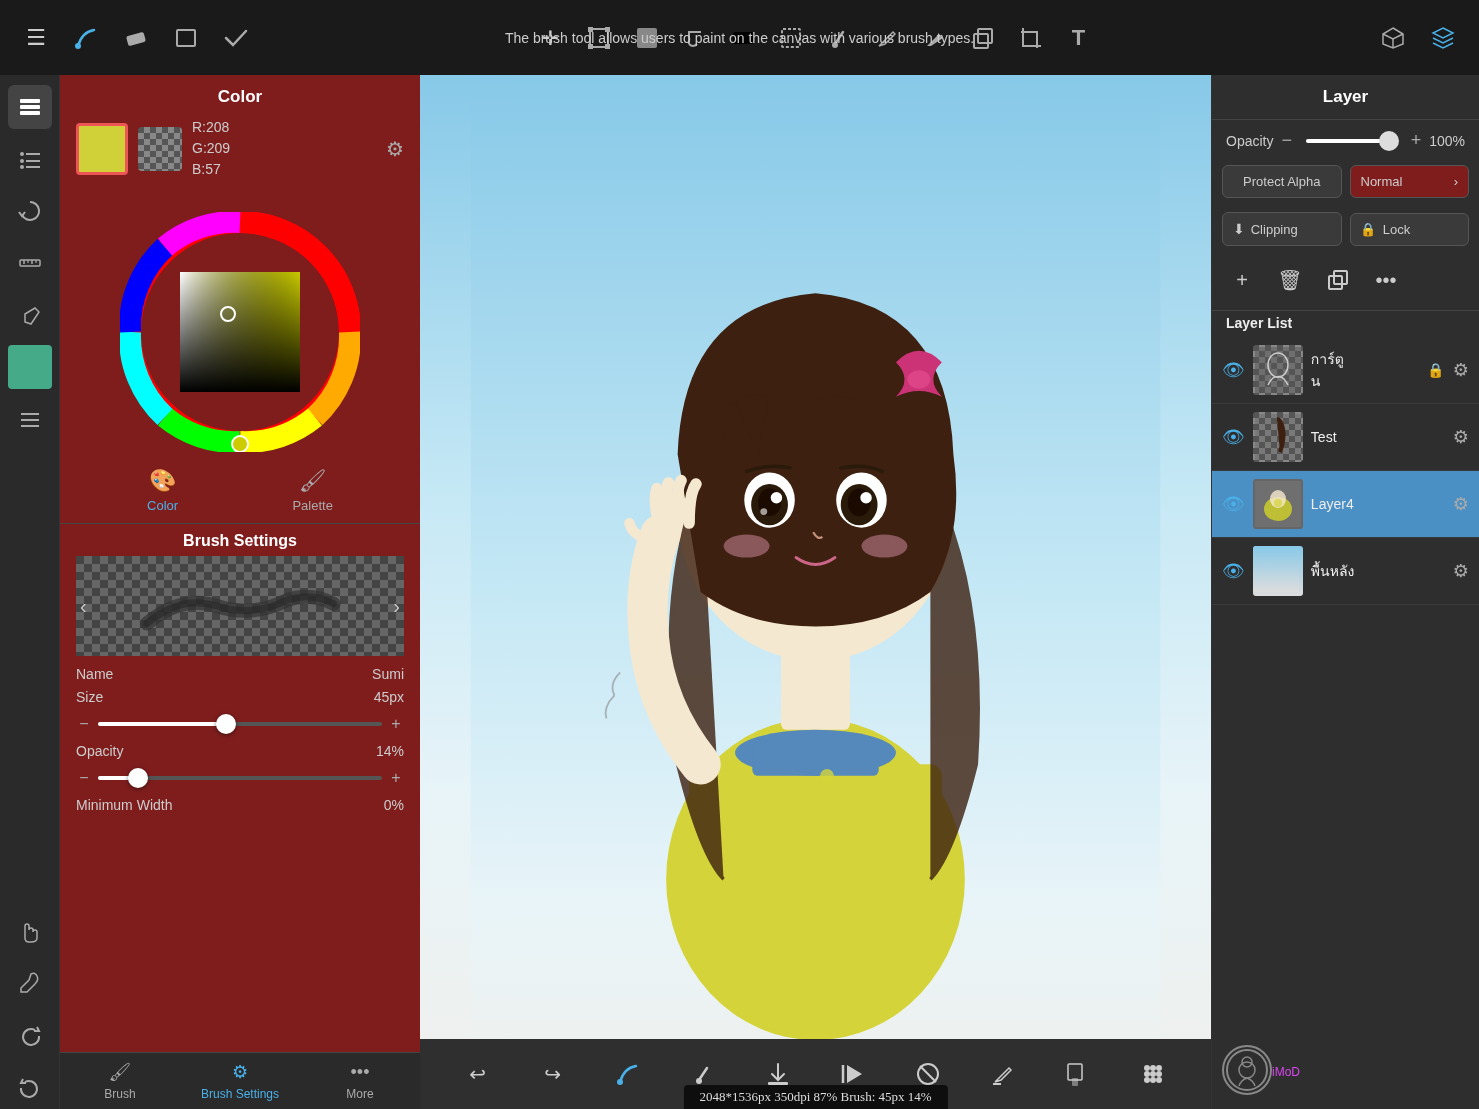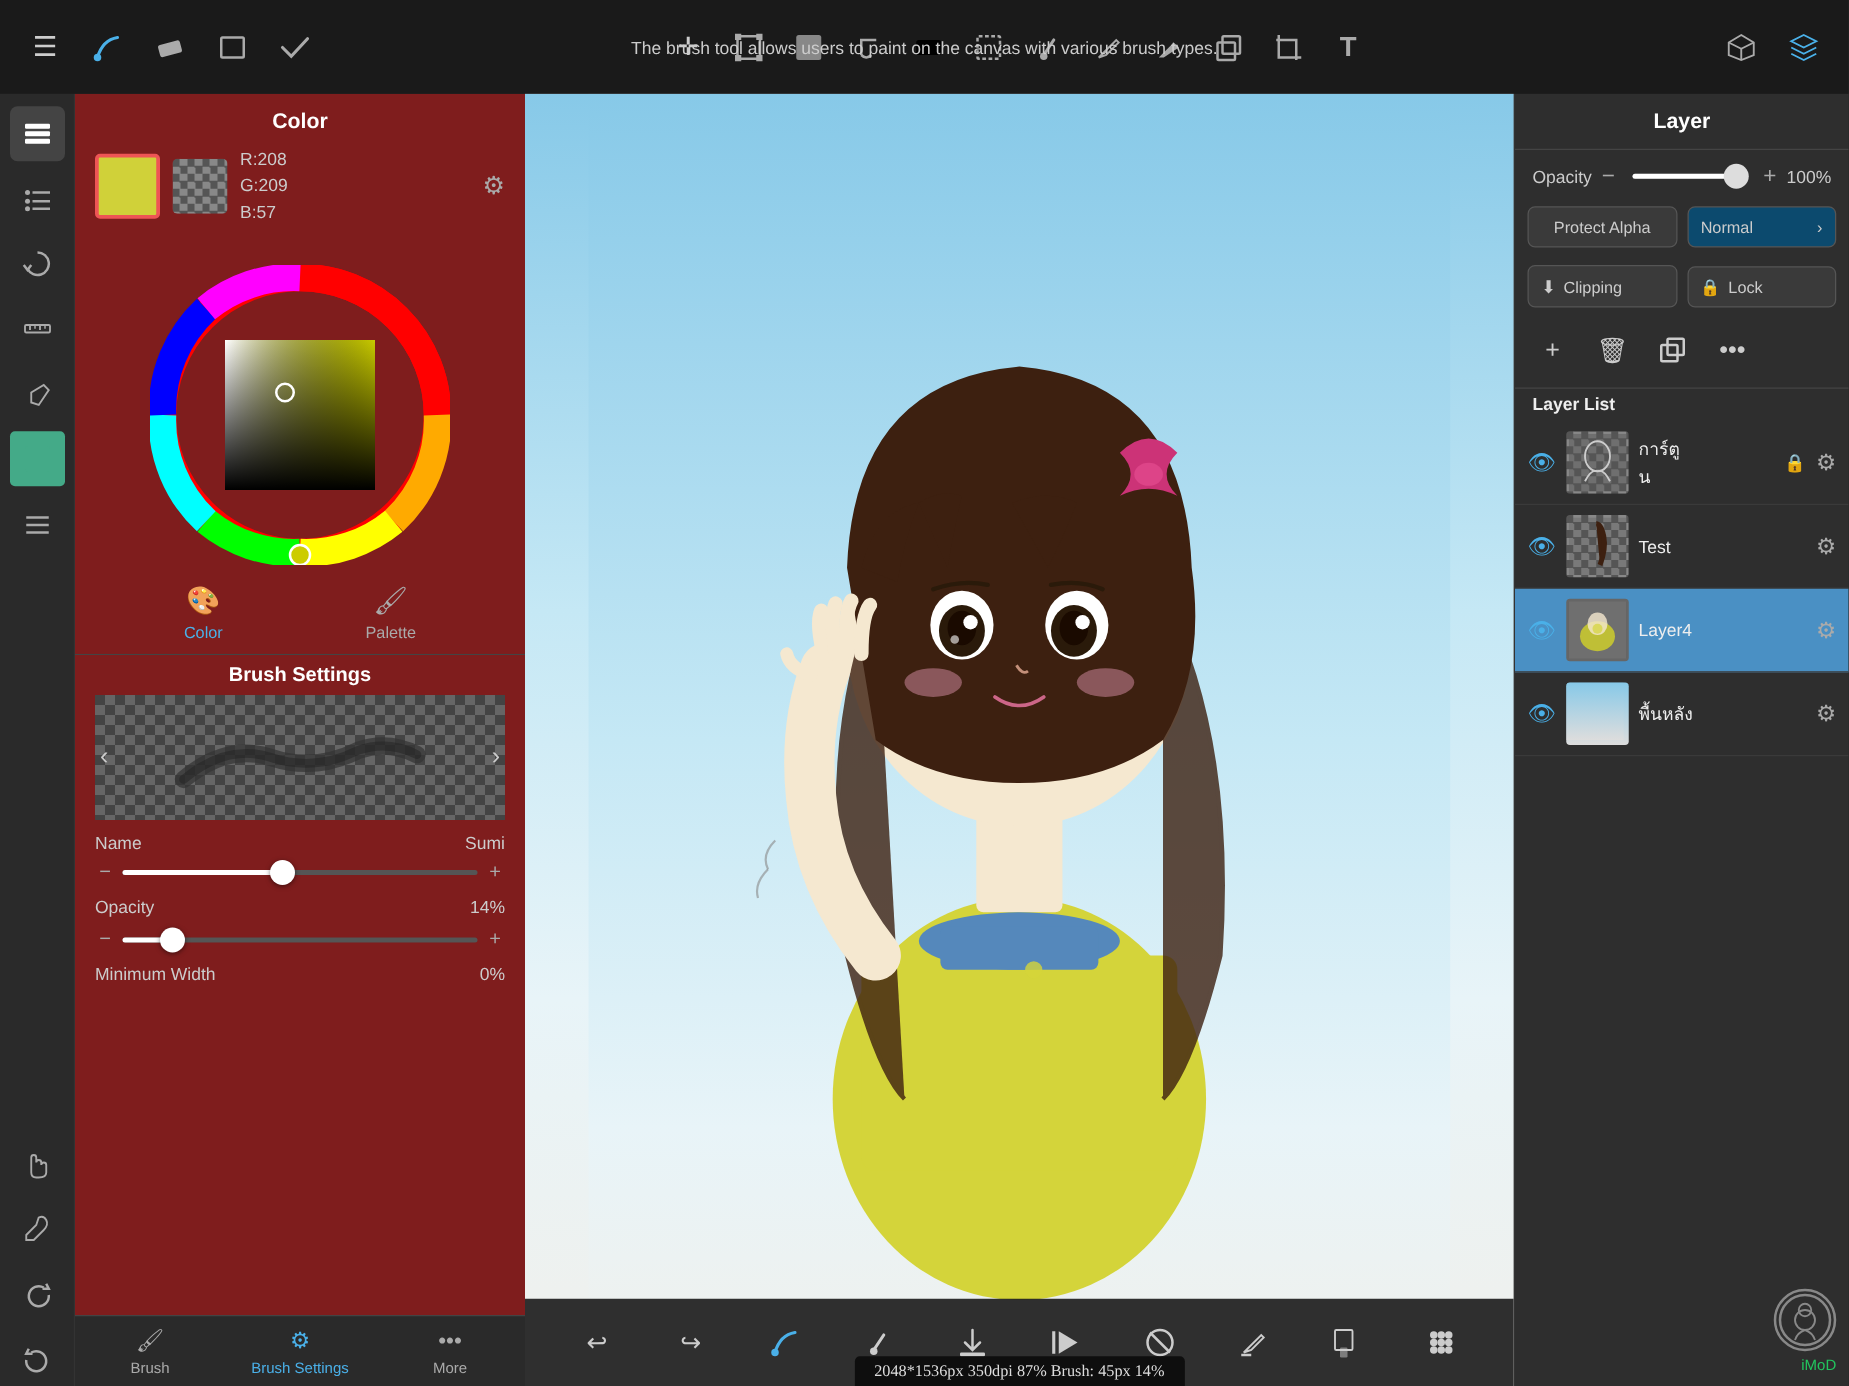--- a/index.html
+++ b/index.html
@@ -406,21 +406,21 @@
       border: 1px solid #555;
       color: #ccc;
       font-size: 13px;
       padding: 8px 10px;
       border-radius: 6px;
       cursor: pointer;
       text-align: center;
     }
     .normal-btn {
       flex: 1;
-      background: #0c4a6e;
+      background: #7f1d1d;
       border: 1px solid #555;
       color: #ccc;
       font-size: 13px;
       padding: 8px 10px;
       border-radius: 6px;
       cursor: pointer;
       display: flex;
       align-items: center;
       justify-content: space-between;
     }
@@ -514,24 +514,24 @@
     }
     .layer-gear {
       color: #aaa;
       font-size: 18px;
       cursor: pointer;
     }
 
     
     .imod-logo {
       display: flex;
-      flex-direction: column;
-      align-items: flex-end;
+      flex-direction: row;
+      align-items: center;
       padding: 10px;
-      color: #22c55e;
+      color: #d946ef;
       font-size: 12px;
     }
     .imod-icon {
       width: 50px;
       height: 50px;
       border: 2px solid #888;
       border-radius: 50%;
       display: flex;
       align-items: center;
       justify-content: center;
@@ -828,20 +828,24 @@
         </svg>
         <div class="brush-preview-arrow right">›</div>
       </div>
 
       <div class="name-row">
         <span class="name-label">Name</span>
         <span class="name-value">Sumi</span>
       </div>
 
       <div class="brush-param">
+        <span class="brush-param-label">Size</span>
+        <span class="brush-param-value">45px</span>
+      </div>
+      <div class="brush-param">
         <div class="slider-container">
           <span class="slider-minus">−</span>
           <div class="slider-track">
             <div class="slider-fill" style="width:45%;"></div>
             <div class="slider-thumb" style="left:45%;"></div>
           </div>
           <span class="slider-plus">+</span>
         </div>
       </div>
 

